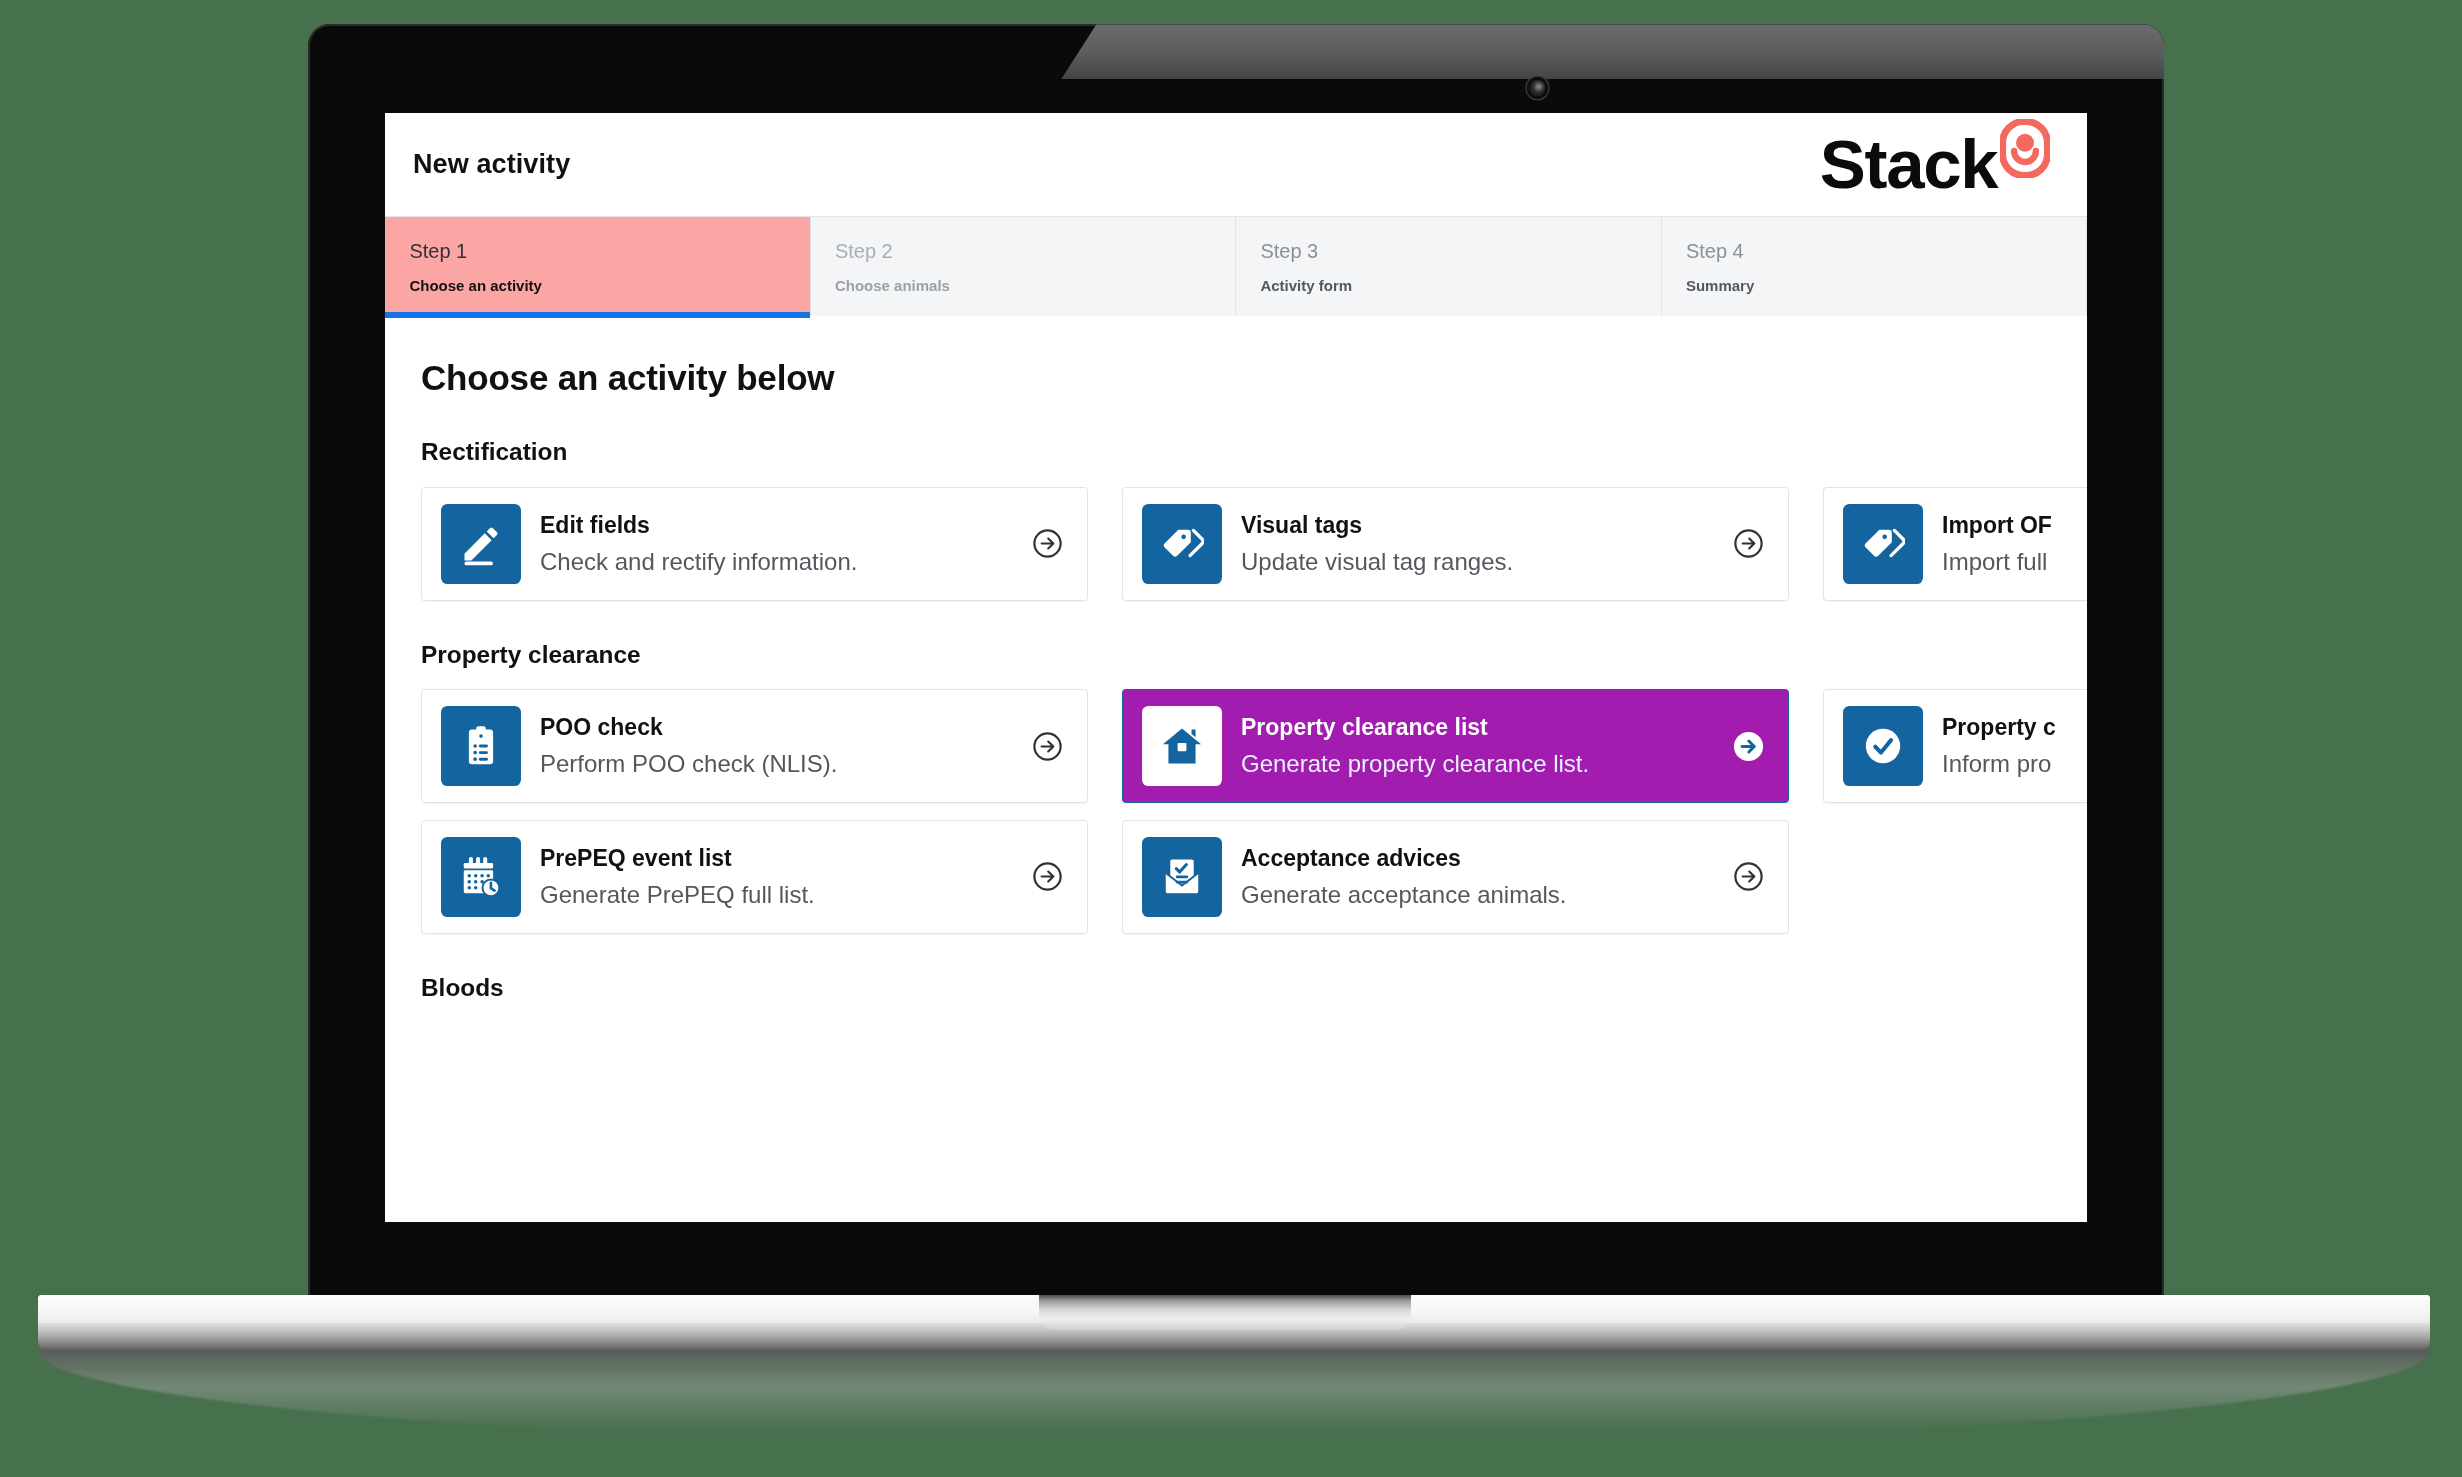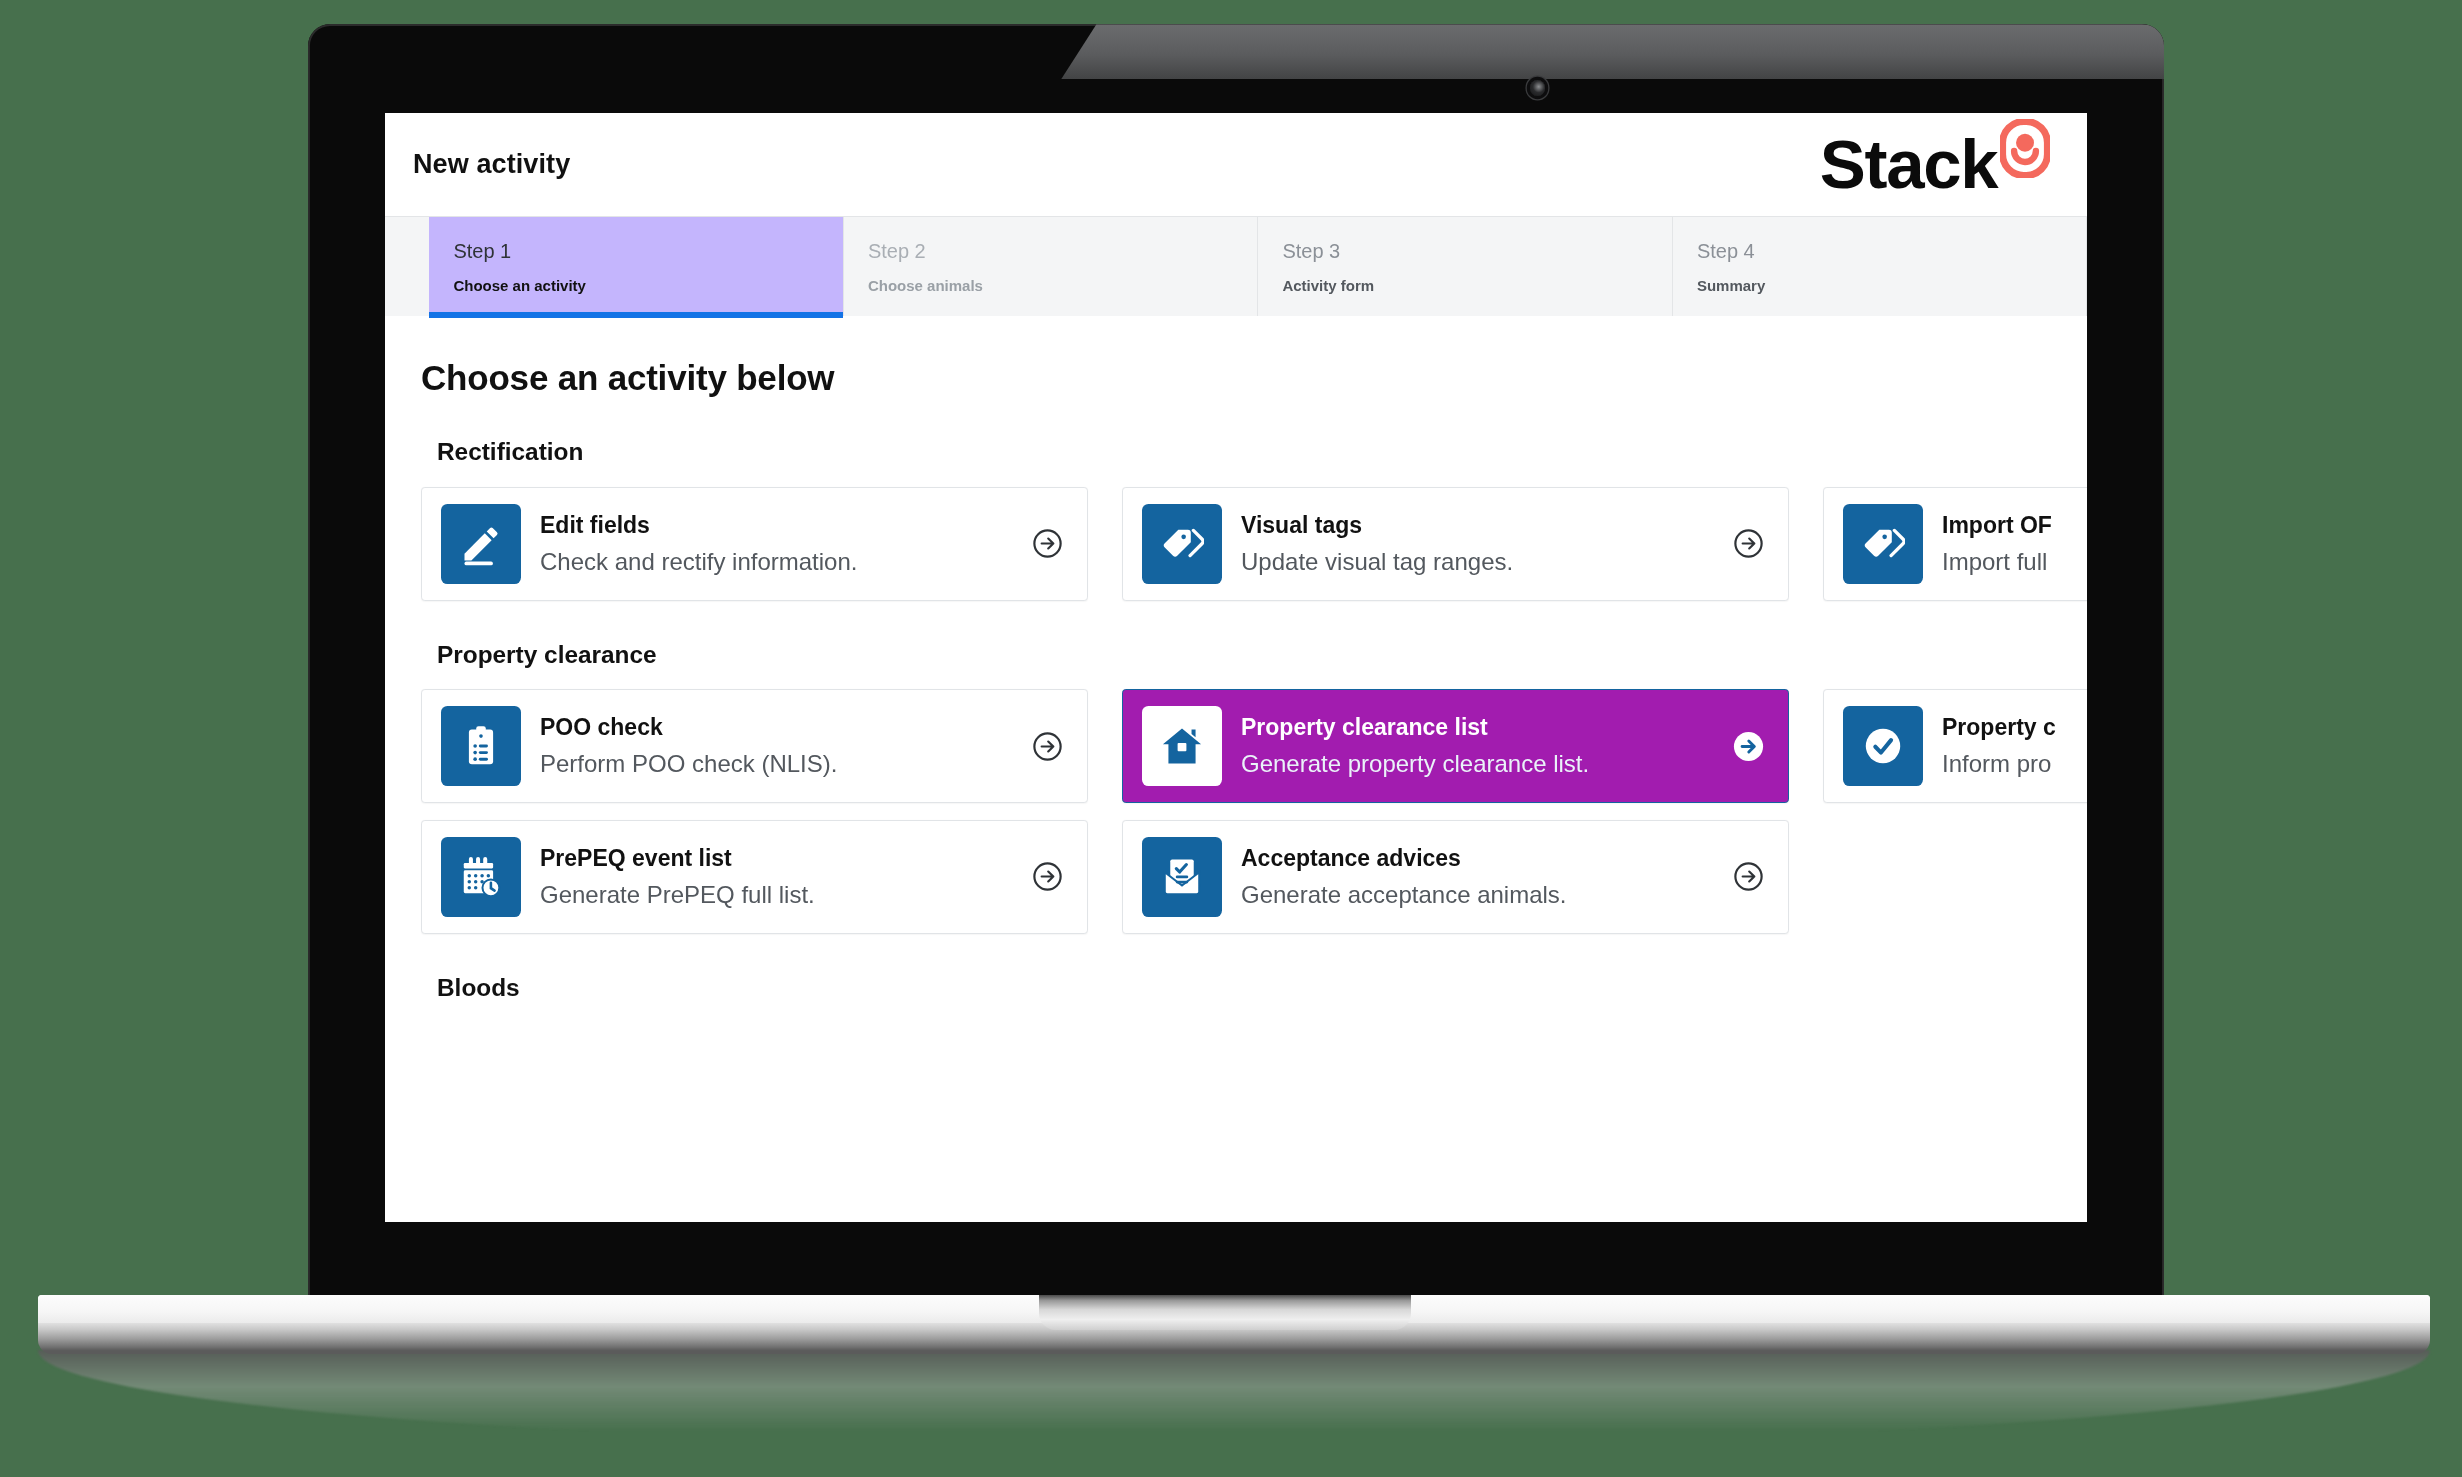--- a/index.html
+++ b/index.html
@@ -91,36 +91,36 @@
     width: 50px; height: 59px; margin-left: 2.6px; margin-top: -14px;
     flex: 0 0 auto;
   }
 
   
   #stepper { display: flex; border-top: 1.3px solid #e3e5e7; background: #f4f5f6; }
   .step-tab {
     flex: 1 1 0; padding: 23px 24.4px 22px 24.4px;
     background: #f4f5f6; border-right: 1.3px solid #e3e5e7; position: relative;
   }
-  .step-tab.is-active { background: #c4b5fd; border-right-color: #e3e5e7; margin-left: 44px; }
+  .step-tab.is-active { background: #fca5a5; border-right-color: #e3e5e7; }
   .step-tab.is-active::after {
     content: ""; position: absolute; left: 0; right: 0; bottom: -1.9px; height: 5.8px; background: #1473e6;
   }
   .step-num { font-size: 20px; color: #8b9097; margin-bottom: 14px; }
   .step-tab.is-active .step-num { color: #2f3337; }
   .step-label { font-size: 15px; font-weight: bold; color: #53585e; }
   .step-tab.is-active .step-label { color: #111; }
   .step-tab.is-muted .step-label { color: #9aa0a6; font-weight: bold; }
   .step-tab.is-muted .step-num { color: #a9aeb4; }
 
   
   #activity-content { padding: 42px 0 0 0; background: #fff; }
   #content-heading { font-size: 35px; font-weight: bold; color: #111; padding: 0 36px; letter-spacing: -0.2px; }
   .section { margin-top: 40px; }
-  .section-title { font-size: 24.4px; font-weight: bold; color: #111; padding: 0 52px; margin-bottom: 20.5px; }
+  .section-title { font-size: 24.4px; font-weight: bold; color: #111; padding: 0 36px; margin-bottom: 20.5px; }
   .card-grid { display: flex; gap: 34px; padding: 0 36px; margin-bottom: 16.7px; flex-wrap: nowrap; }
 
   .activity-card {
     flex: 0 0 667px; width: 667px; height: 114px;
     border: 1.3px solid #e1e4e7; border-radius: 3.8px; background: #fff;
     display: flex; align-items: center; padding: 0 22px 0 19px; gap: 19px;
     box-shadow: 0 0.6px 1.3px rgba(0,0,0,.04);
   }
   .activity-card.is-selected { background: #a21caf; border-color: #14649f; }
 

